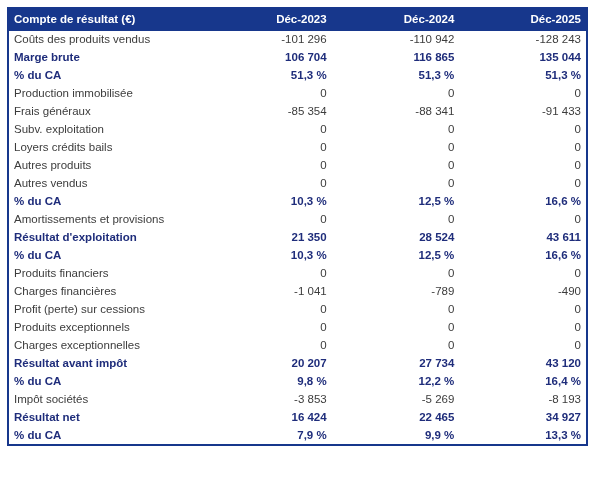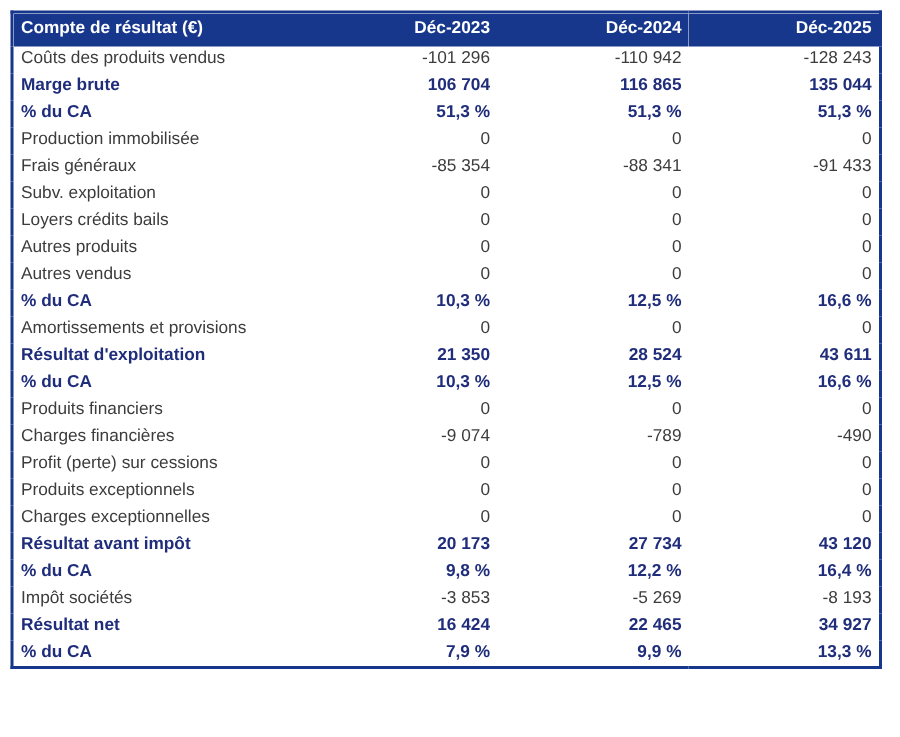--- a/index.html
+++ b/index.html
@@ -170,21 +170,21 @@
           <td class="value-cell">16,6 %</td>
         </tr>
         <tr class="regular">
           <td class="label-cell">Produits financiers</td>
           <td class="value-cell">0</td>
           <td class="value-cell">0</td>
           <td class="value-cell">0</td>
         </tr>
         <tr class="regular">
           <td class="label-cell">Charges financières</td>
-          <td class="value-cell">-9 074</td>
+          <td class="value-cell">-1 041</td>
           <td class="value-cell">-789</td>
           <td class="value-cell">-490</td>
         </tr>
         <tr class="regular">
           <td class="label-cell">Profit (perte) sur cessions</td>
           <td class="value-cell">0</td>
           <td class="value-cell">0</td>
           <td class="value-cell">0</td>
         </tr>
         <tr class="regular">
@@ -194,21 +194,21 @@
           <td class="value-cell">0</td>
         </tr>
         <tr class="regular">
           <td class="label-cell">Charges exceptionnelles</td>
           <td class="value-cell">0</td>
           <td class="value-cell">0</td>
           <td class="value-cell">0</td>
         </tr>
         <tr class="bold">
           <td class="label-cell">Résultat avant impôt</td>
-          <td class="value-cell">20 173</td>
+          <td class="value-cell">20 207</td>
           <td class="value-cell">27 734</td>
           <td class="value-cell">43 120</td>
         </tr>
         <tr class="bold">
           <td class="label-cell">% du CA</td>
           <td class="value-cell">9,8 %</td>
           <td class="value-cell">12,2 %</td>
           <td class="value-cell">16,4 %</td>
         </tr>
         <tr class="regular">

